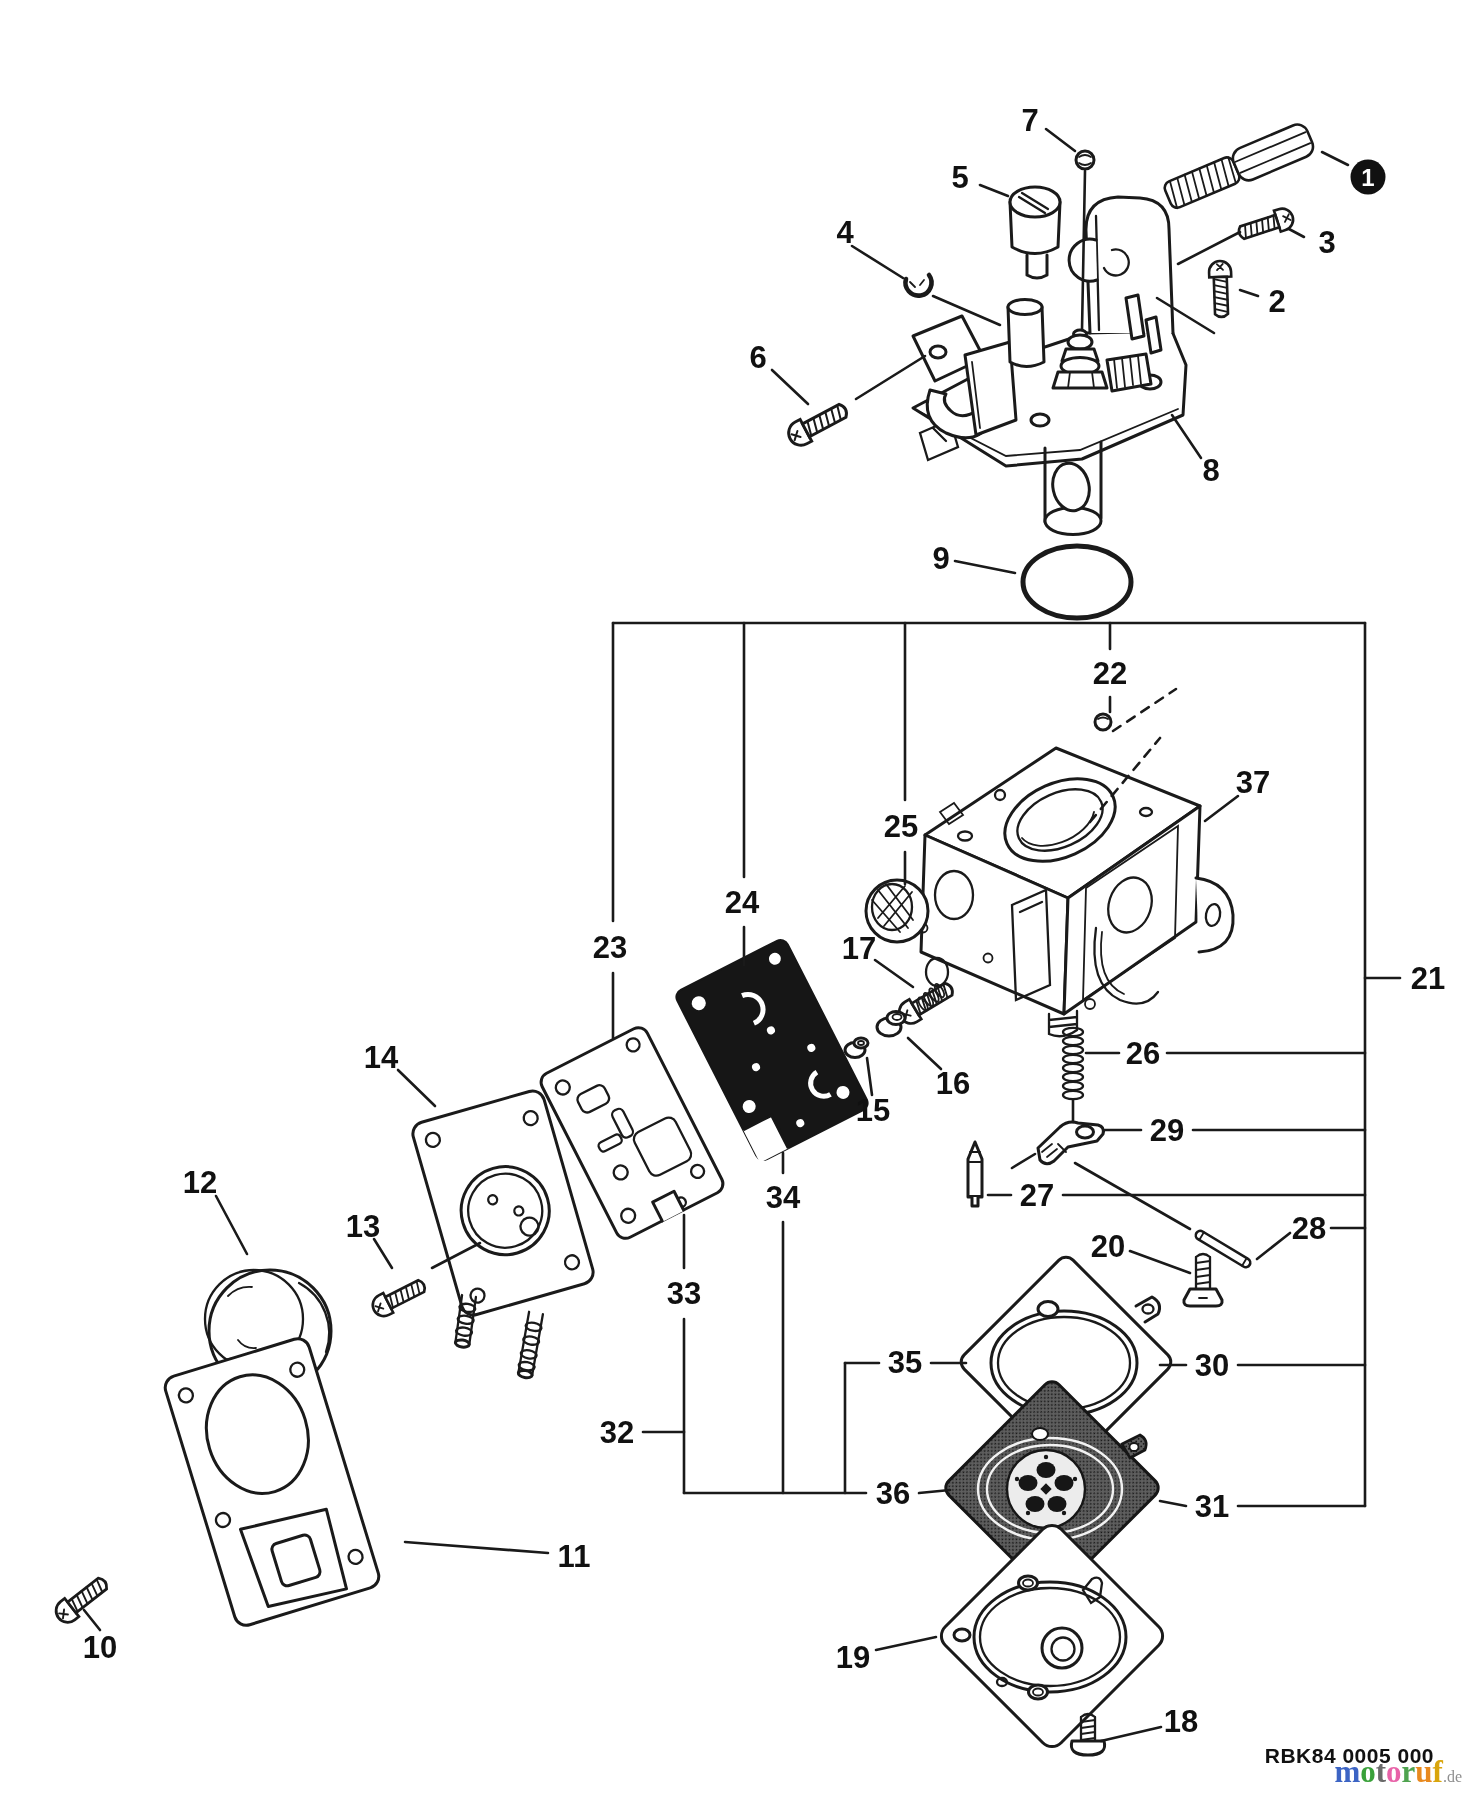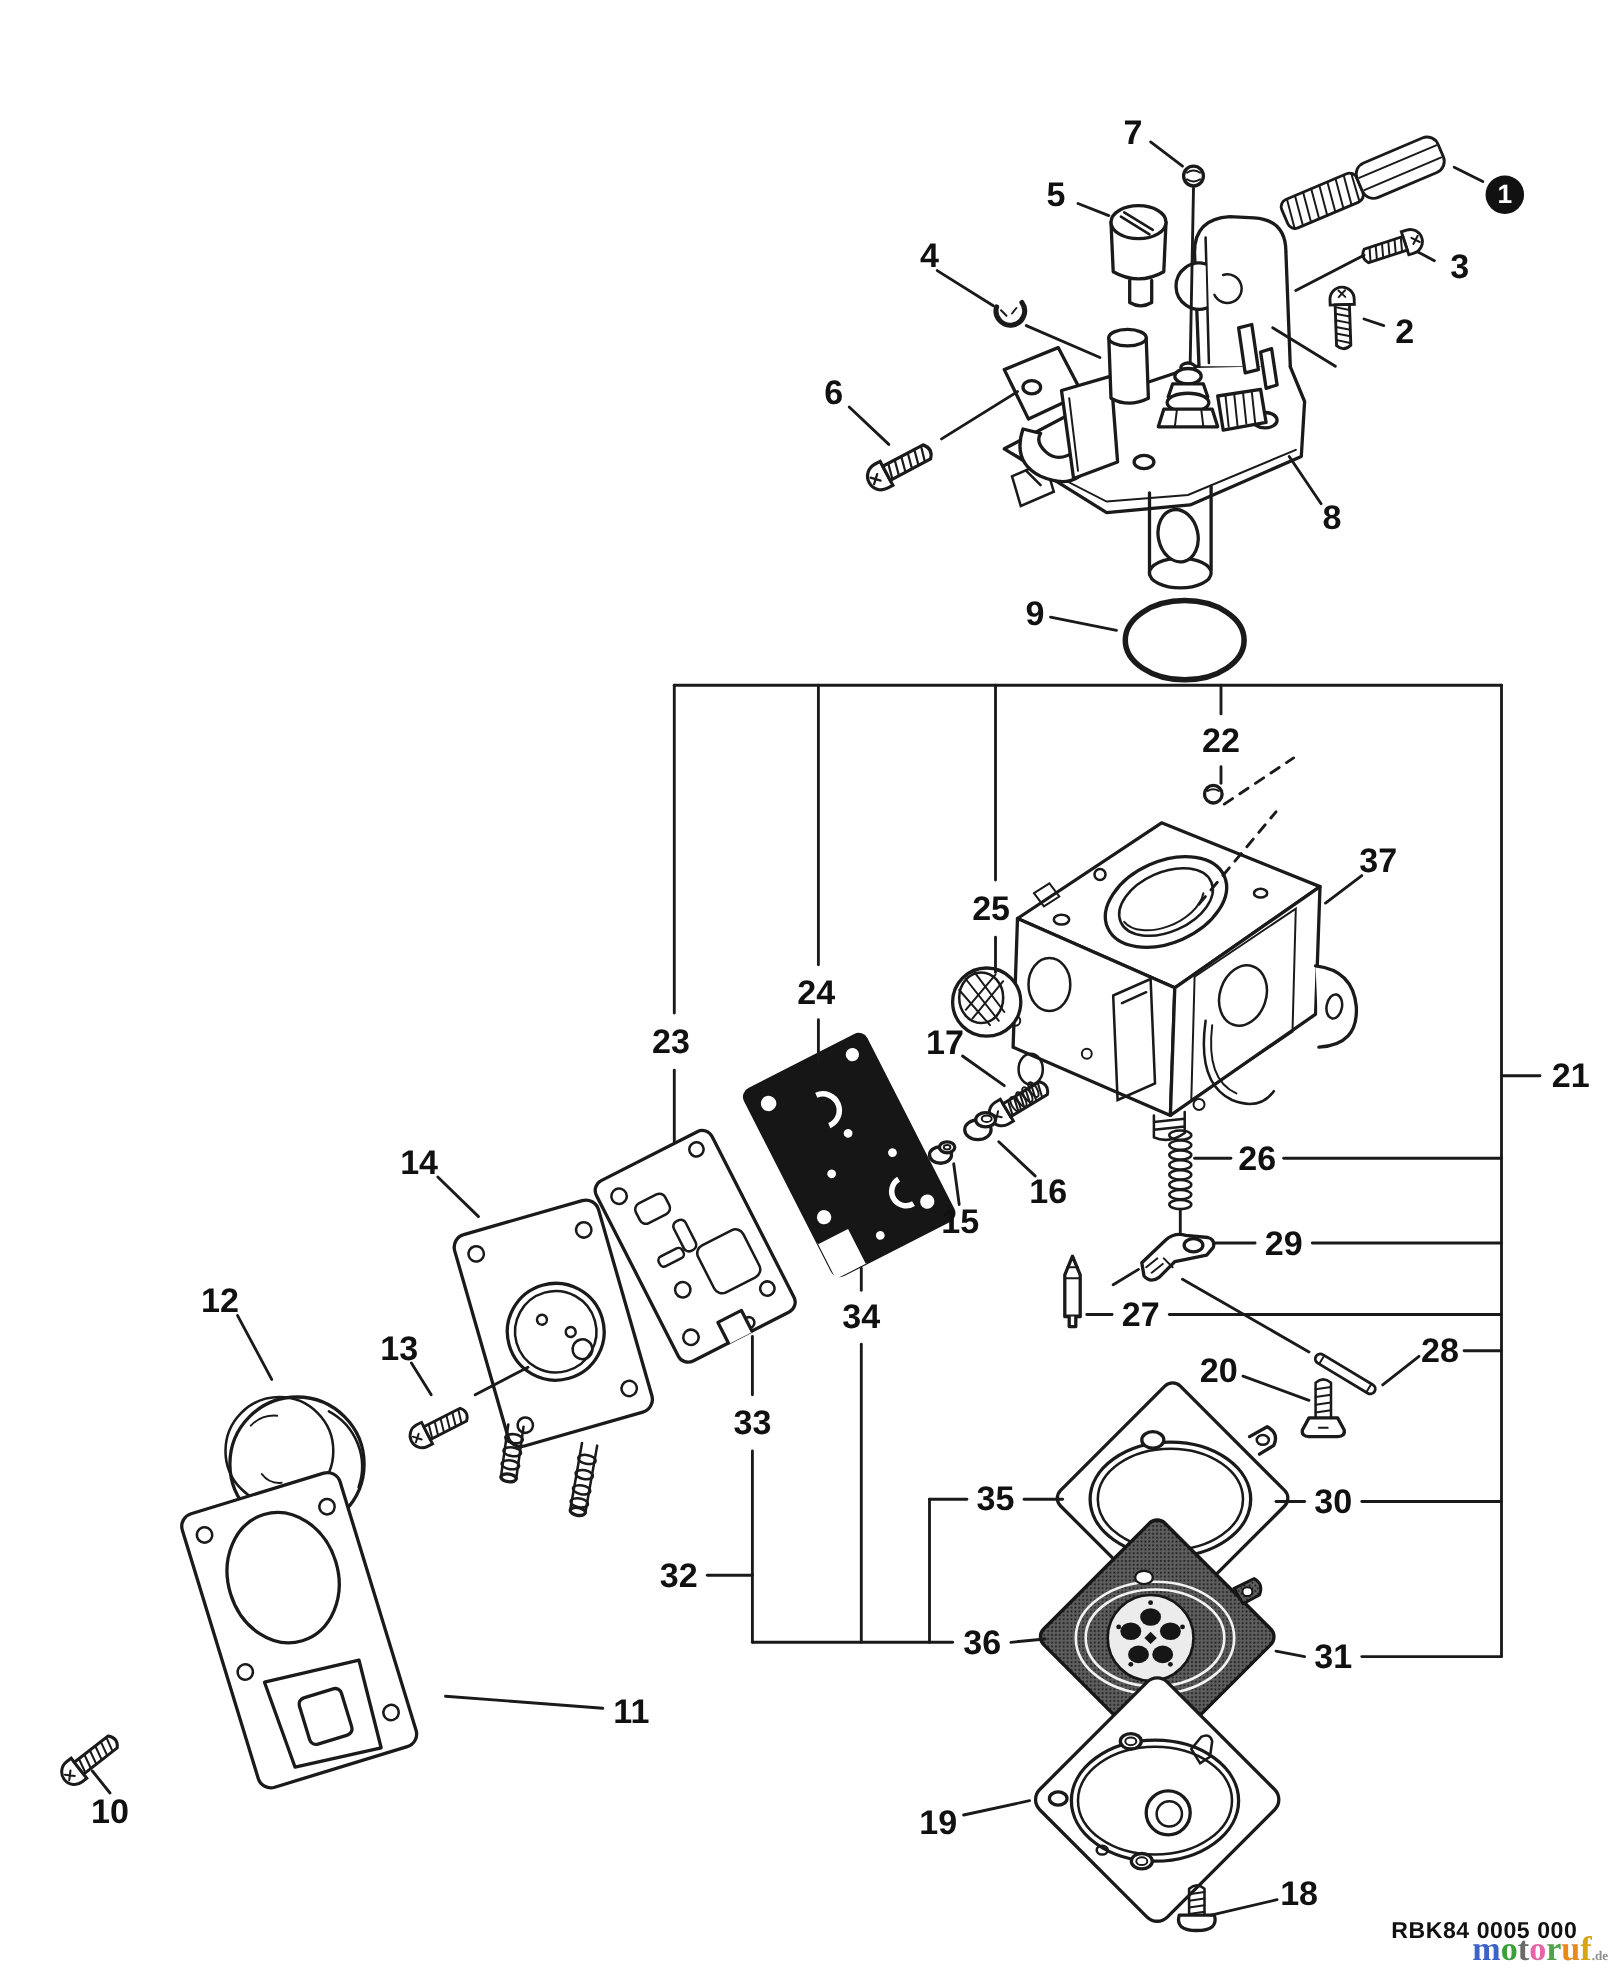--- a/index.html
+++ b/index.html
@@ -14,21 +14,21 @@
   .med{fill:none;stroke:#1a1a1a;stroke-width:2.3;stroke-linecap:round;}
   .heavy{fill:none;stroke:#1a1a1a;stroke-width:5;}
   .wht{fill:#ffffff;stroke:none;}
   .blk{fill:#161616;stroke:none;}
   #line-layer polyline{fill:none;stroke:#1a1a1a;stroke-width:2.6;stroke-linecap:round;}
   #callout-layer text{font-family:"Liberation Sans",sans-serif;font-weight:700;}
   .footer-code{position:absolute;top:1744px;right:34px;font-weight:700;font-size:21px;
                color:#111111;letter-spacing:0.5px;}
   .watermark{position:absolute;top:1756px;right:6px;font-family:"Liberation Serif",serif;
              font-weight:700;font-size:31px;line-height:1;}
-  .watermark .suffix{font-size:12px;font-weight:700;}
+  .watermark .suffix{font-size:16px;font-weight:400;}
 </style>
 </head>
 <body>
 
 <div class="stage">
 <svg width="1468" height="1800" viewBox="0 0 1468 1800" xmlns="http://www.w3.org/2000/svg">
   <defs>
     <pattern id="stip" width="5" height="5" patternUnits="userSpaceOnUse">
       <rect width="5" height="5" fill="#5f5f5f"></rect>
       <circle cx="1.2" cy="1.4" r="0.9" fill="#161616"></circle>

